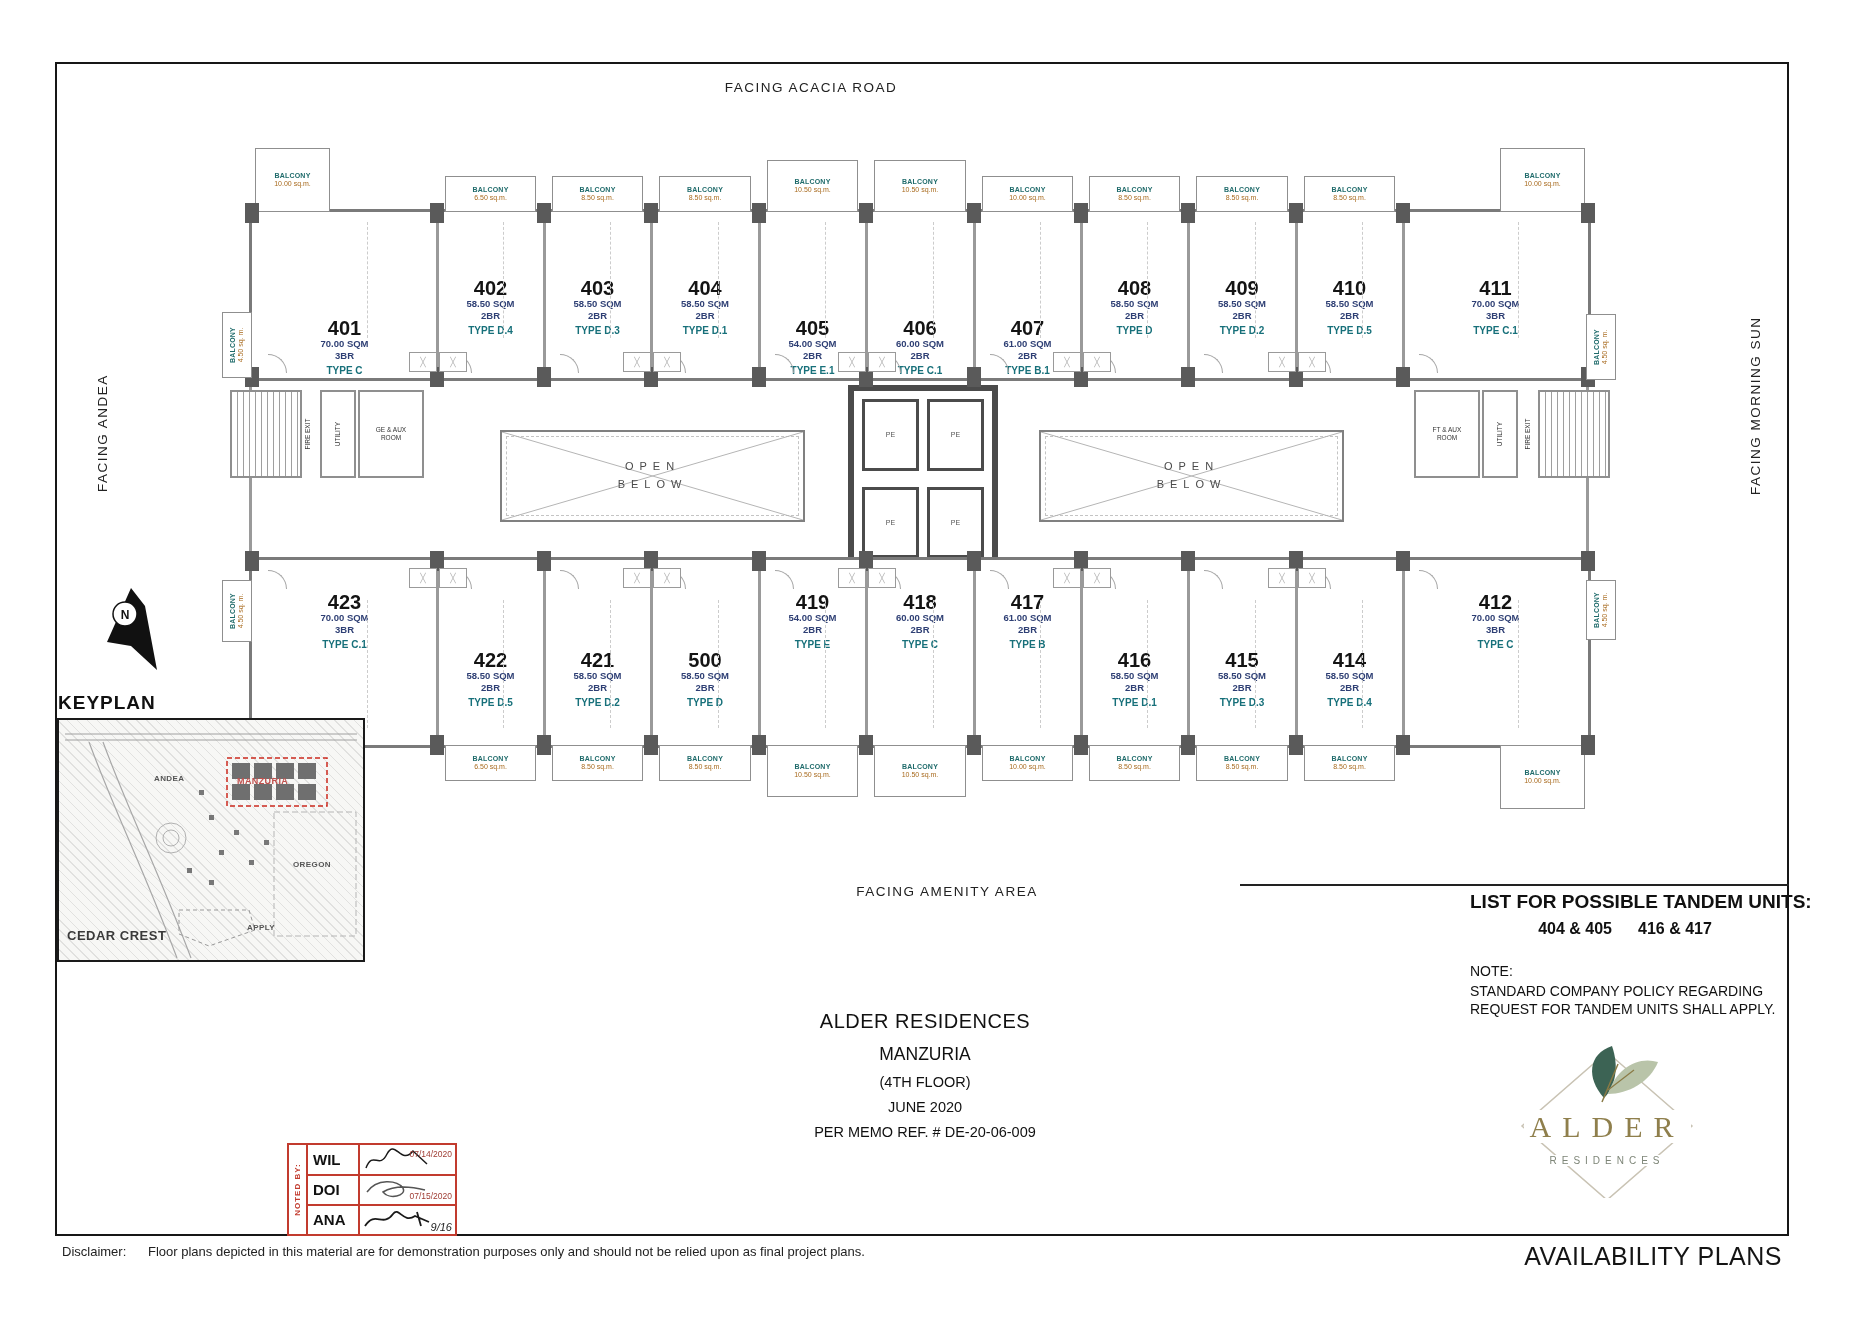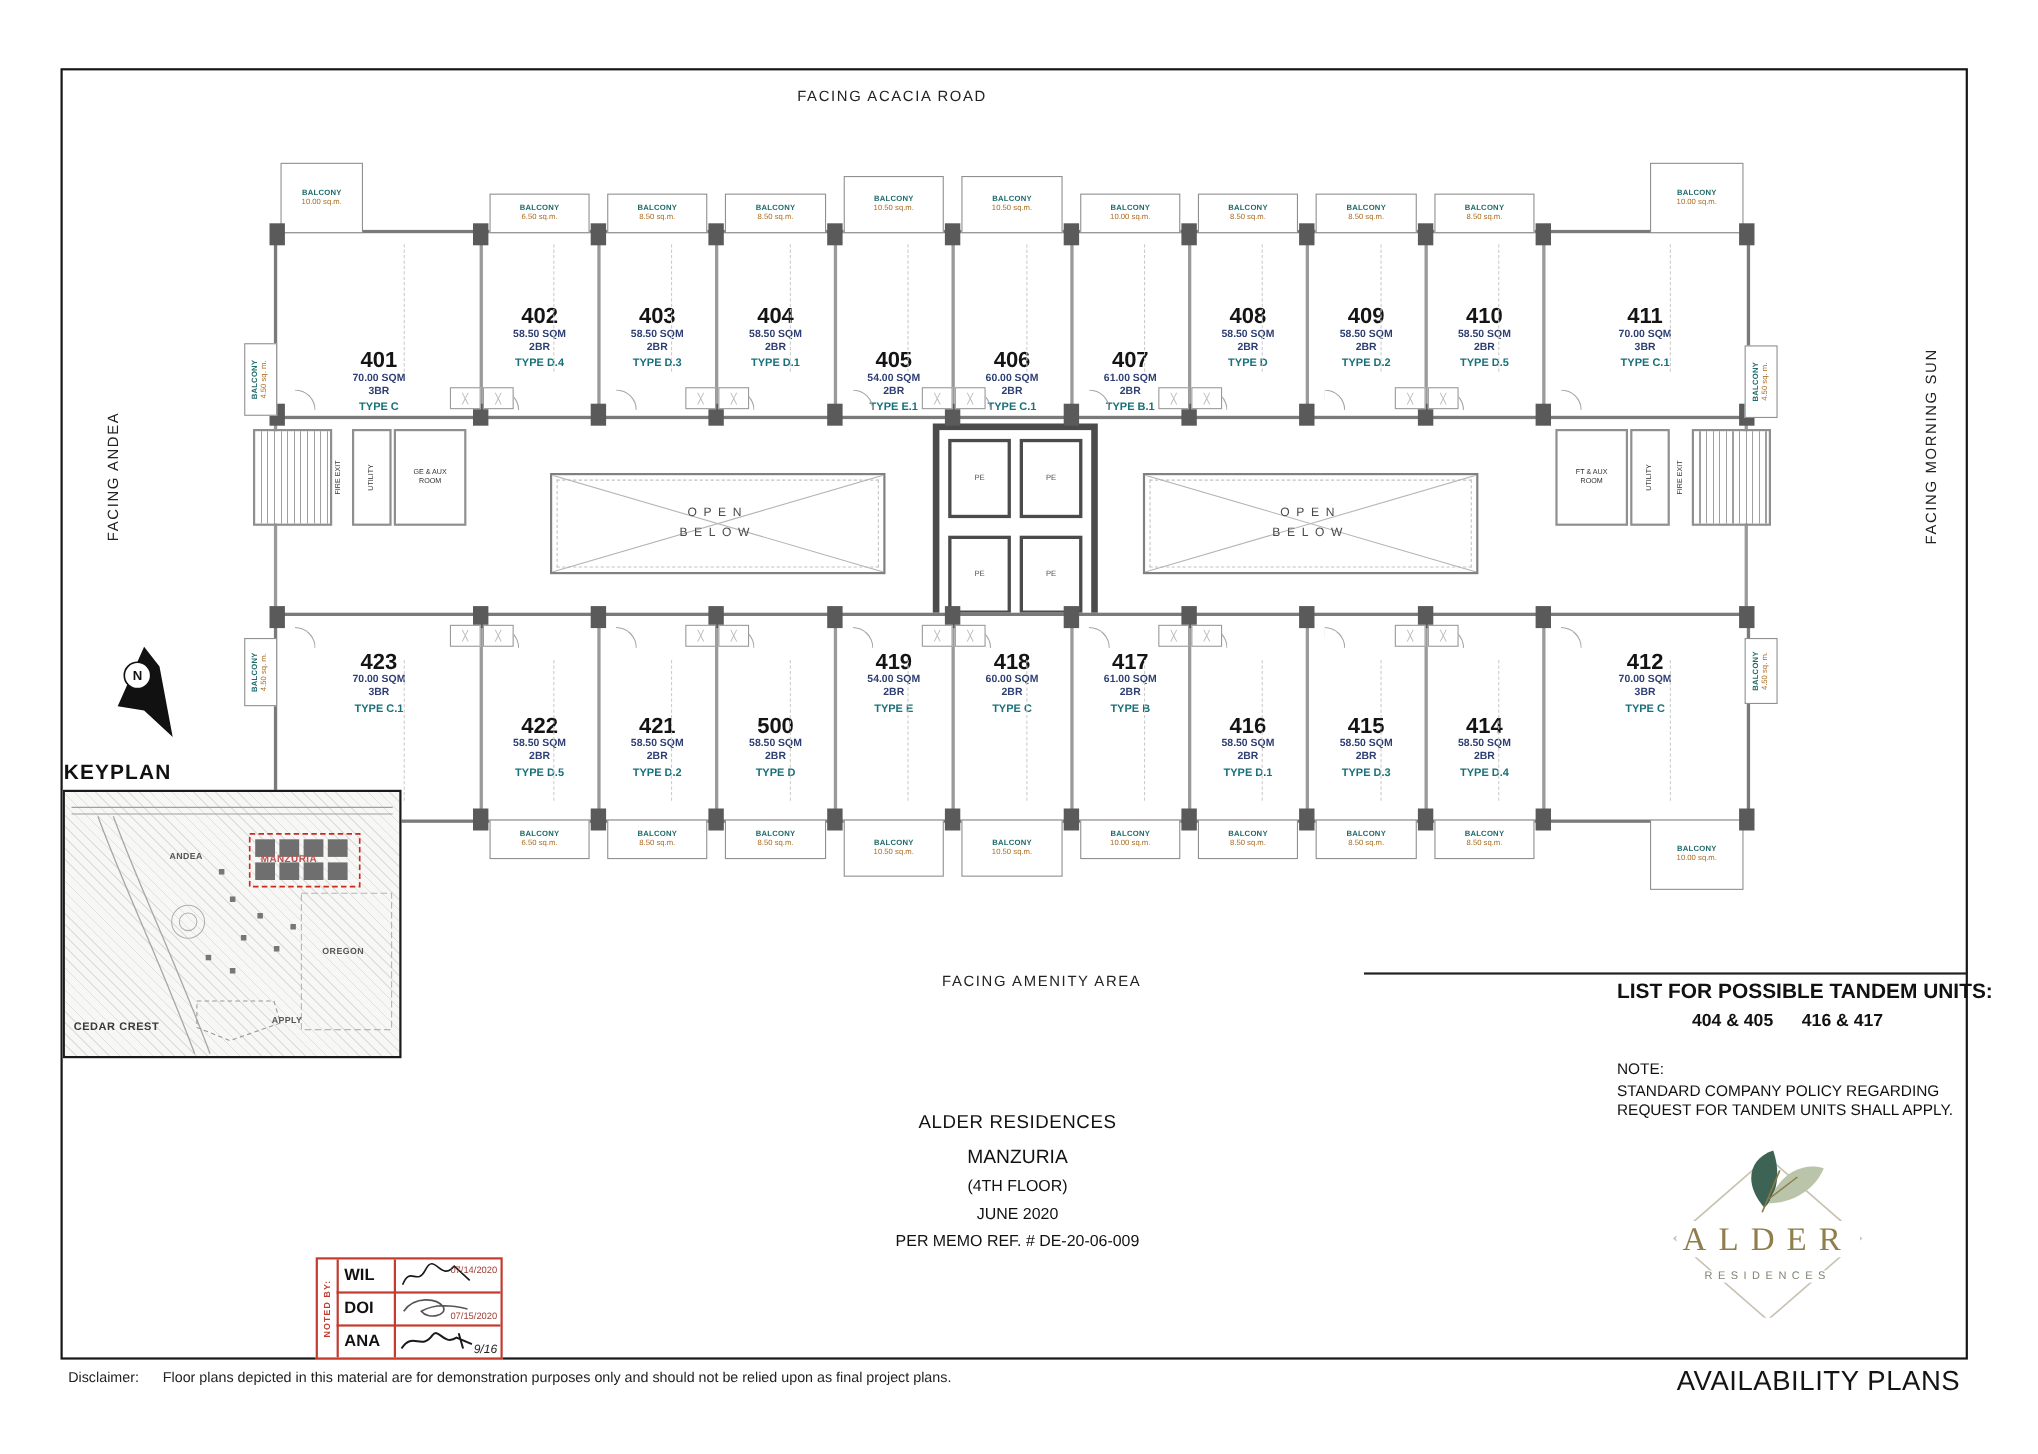--- a/index.html
+++ b/index.html
@@ -35,21 +35,21 @@
   .xband{display:flex;gap:2px;}
   .xcell{width:26px;height:18px;border:1px solid #9a9a9a;background:#fff;display:flex;align-items:center;justify-content:center;}
   .xcell::before{content:"\2573";font-size:9px;color:#b5b5b5;}
   .arc{width:18px;height:18px;border-right:1px solid #a5a5a5;border-top:1px solid #a5a5a5;border-radius:0 100% 0 0;}
   .dash-v{border-left:1px dashed #cccccc;width:0;}
   #keyplan-title{font-size:19px;font-weight:bold;letter-spacing:1px;color:#111;}
   #keyplan-box{border:2px solid #1a1a1a;background:#f7f7f5;box-sizing:border-box;
      background-image:repeating-linear-gradient(45deg,rgba(90,90,90,.14) 0 1px,transparent 1px 7px);}
   .kp-label{position:absolute;color:#555;font-size:8px;letter-spacing:.4px;white-space:nowrap;font-weight:bold;}
   .titleblock{text-align:center;color:#111;}
-  .tb1{font-size:17px;letter-spacing:.5px;display:block;}
+  .tb1{font-size:20px;letter-spacing:.5px;display:block;}
   .tb2{font-size:17.5px;display:block;margin-top:11px;}
   .tb3{font-size:14.5px;display:block;margin-top:9px;}
   .tandem-title{font-size:19px;font-weight:bold;color:#111;white-space:nowrap;}
   .tandem-pairs{font-size:16px;font-weight:bold;color:#111;}
   .tandem-note{font-size:14px;color:#111;line-height:18px;}
   #dmci-box,#alder-wrap{box-sizing:border-box;}
   #dmci-box{border:2px solid #161616;background:#fff;}
   .dmci-name{font-size:24px;font-weight:800;color:#0d0d0d;letter-spacing:.2px;white-space:nowrap;}
   .dmci-tag{font-size:10.5px;font-weight:700;color:#111;margin-top:4px;white-space:nowrap;}
   #noted-table{border:2px solid #c23b2e;box-sizing:border-box;background:#fff;}
@@ -589,21 +589,21 @@
       <rect x="205" y="120" width="5" height="5" fill="#777"></rect>
         <rect x="140" y="70" width="5" height="5" fill="#777"></rect>
       <rect x="150" y="160" width="5" height="5" fill="#777"></rect>
         <rect x="128" y="148" width="5" height="5" fill="#777"></rect>
       <path d="M120,190 L190,190 L196,210 L150,226 L120,214 Z" fill="none" stroke="#9a9a9a" stroke-width="1" stroke-dasharray="4,3"></path>
     </svg>
     <span class="kp-label" style="left:95px;top:54px;">ANDEA</span>
     <span class="kp-label" style="left:178px;top:56px;color:#c0504d;font-weight:bold;font-size:9px;">MANZURIA</span>
     <span class="kp-label" style="left:234px;top:140px;">OREGON</span>
     <span class="kp-label" style="left:188px;top:203px;">APPLY</span>
-    <span class="kp-label" style="left:8px;top:208px;font-size:10px;color:#3a3a3a;letter-spacing:.5px;">CEDAR CREST</span>
+    <span class="kp-label" style="left:8px;top:208px;font-size:13px;color:#3a3a3a;letter-spacing:.5px;">CEDAR CREST</span>
   </div>
 
   <div class="abs titleblock" style="left:725px;top:1010px;width:400px;">
     <span class="tb1">ALDER RESIDENCES</span>
     <span class="tb2">MANZURIA</span>
     <span class="tb3">(4TH FLOOR)</span>
     <span class="tb3">JUNE 2020</span>
     <span class="tb3">PER MEMO REF. # DE-20-06-009</span>
   </div>
 

